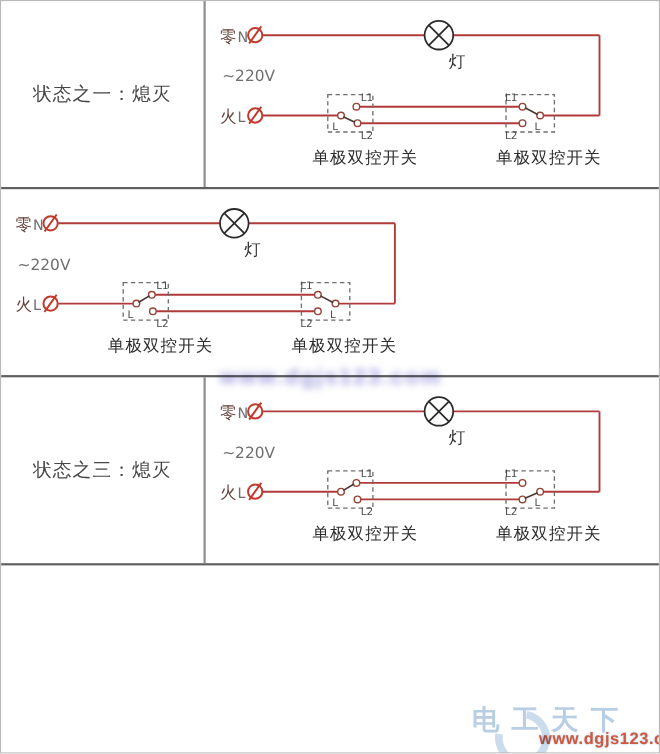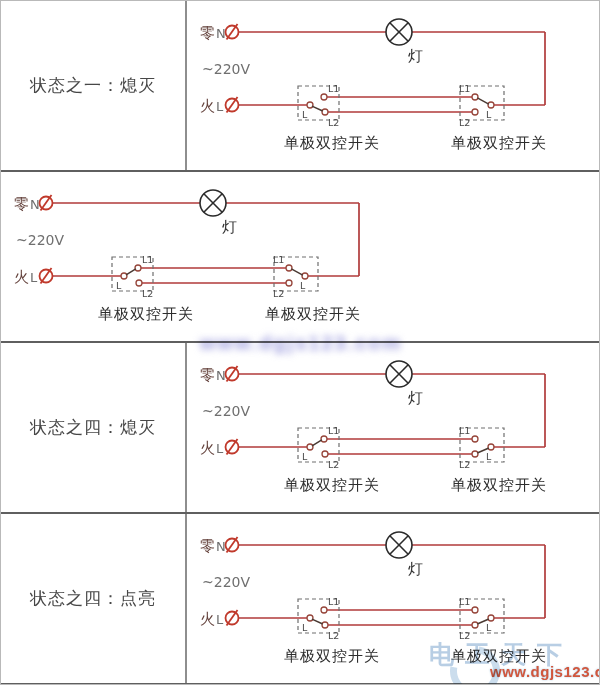--- a/index.html
+++ b/index.html
@@ -133,42 +133,30 @@
       <svg class="circuit" viewBox="0 0 412 169" xmlns="http://www.w3.org/2000/svg" xmlns:xlink="http://www.w3.org/1999/xlink">
         <use href="#circuit-common" xlink:href="#circuit-common"></use>
         <use href="#lever-left-l1" xlink:href="#lever-left-l1"></use>
         <use href="#lever-right-l1" xlink:href="#lever-right-l1"></use>
       </svg>
     </div>
   </div>
 
   <div class="row">
     <div class="label-cell">
-      <span class="state-label">状态之四：熄灭</span>
+      <span class="state-label">状态之三：熄灭</span>
     </div>
     <div class="circuit-cell">
       <svg class="circuit" viewBox="0 0 412 169" xmlns="http://www.w3.org/2000/svg" xmlns:xlink="http://www.w3.org/1999/xlink">
         <use href="#circuit-common" xlink:href="#circuit-common"></use>
         <use href="#lever-left-l1" xlink:href="#lever-left-l1"></use>
         <use href="#lever-right-l2" xlink:href="#lever-right-l2"></use>
       </svg>
     </div>
   </div>
 
-  <div class="row">
-    <div class="label-cell">
-      <span class="state-label">状态之四：点亮</span>
-    </div>
-    <div class="circuit-cell">
-      <svg class="circuit" viewBox="0 0 412 169" xmlns="http://www.w3.org/2000/svg" xmlns:xlink="http://www.w3.org/1999/xlink">
-        <use href="#circuit-common" xlink:href="#circuit-common"></use>
-        <use href="#lever-left-l2" xlink:href="#lever-left-l2"></use>
-        <use href="#lever-right-l2" xlink:href="#lever-right-l2"></use>
-      </svg>
-    </div>
-  </div>
 
   <div class="wm wm-center">www.dgjs123.com</div>
   <div class="wm wm-swirl"></div>
   <div class="wm wm-site">电工天下</div>
   <div class="wm wm-url">www.dgjs123.com</div>
 
 </div>
 
 </body></html>

